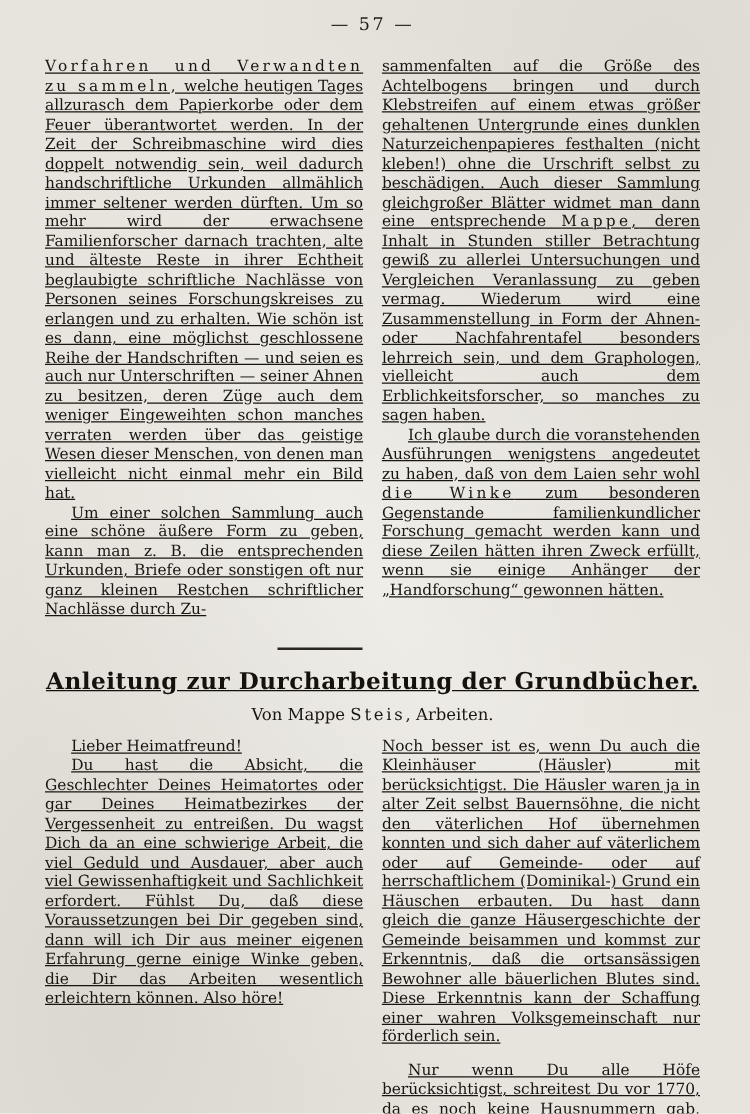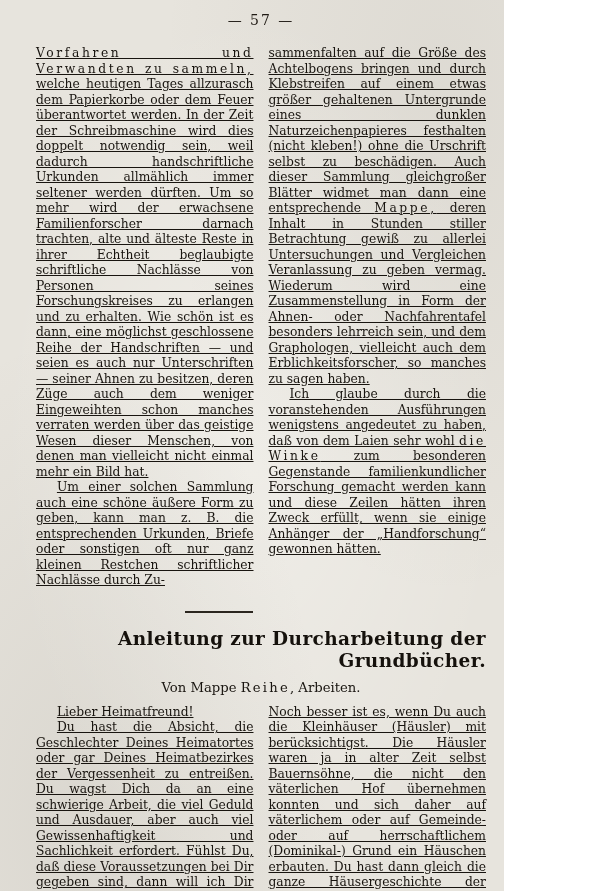--- a/index.html
+++ b/index.html
@@ -1,24 +1,24 @@
 <!DOCTYPE html>
 <html lang="de"><head>
 <meta charset="utf-8">
 <style>
   html, body {
     margin: 0;
     padding: 0;
   }
   .page {
     position: relative;
-    width: 504px;
+    width: 600px;
     height: 891px;
     box-sizing: border-box;
-    padding: 12px 18px 0 36px;
+    padding: 12px 40px 0 36px;
     overflow: hidden;
     background:
       radial-gradient(ellipse at 15% 92%, rgba(110,104,92,0.10), transparent 42%),
       radial-gradient(ellipse at 88% 10%, rgba(110,104,92,0.08), transparent 45%),
       radial-gradient(ellipse at 50% 50%, rgba(255,255,252,0.35), transparent 70%),
       #e7e4dd;
     color: #18140f;
     font-family: "DejaVu Serif", "Liberation Serif", serif;
     text-rendering: optimizeLegibility;
   }
@@ -49,26 +49,27 @@
   .sperr { letter-spacing: 2.6px; }
   .divider {
     width: 68px;
     height: 2px;
     background: #2b261f;
     margin: 22px auto 15px auto;
     transform: translateX(-42px);
   }
   .headline {
     margin: 0 0 7px 0;
-    text-align: right;
+    text-align: center;
     font-size: 18.5px;
     line-height: 22px;
     font-weight: bold;
     letter-spacing: 0.4px;
     color: #15110c;
+    text-decoration: underline;
   }
   .byline {
     text-align: center;
     font-size: 13.2px;
     line-height: 17px;
     margin-bottom: 9px;
   }
   .byline .sperr { letter-spacing: 2.2px; }
 </style>
 </head>
@@ -86,21 +87,21 @@
     <div class="col">
       <p><span>sammenfalten auf die Größe des Achtelbogens bringen und durch Klebstreifen auf einem etwas größer gehaltenen Untergrunde eines dunklen Naturzeichenpapieres festhalten (nicht kleben!) ohne die Urschrift selbst zu beschädigen. Auch dieser Sammlung gleichgroßer Blätter widmet man dann eine entsprechende </span><span class="sperr">Mappe,</span><span> deren Inhalt in Stunden stiller Betrachtung gewiß zu allerlei Untersuchungen und Vergleichen Veranlassung zu geben vermag. Wiederum wird eine Zusammenstellung in Form der Ahnen- oder Nachfahrentafel besonders lehrreich sein, und dem Graphologen, vielleicht auch dem Erblichkeitsforscher, so manches zu sagen haben.</span></p>
       <p class="indent"><span>Ich glaube durch die voranstehenden Ausführungen wenigstens angedeutet zu haben, daß von dem Laien sehr wohl </span><span class="sperr">die Winke</span><span> zum besonderen Gegenstande familienkundlicher Forschung gemacht werden kann und diese Zeilen hätten ihren Zweck erfüllt, wenn sie einige Anhänger der „Handforschung“ gewonnen hätten.</span></p>
     </div>
   </section>
 
   <div class="divider"></div>
 
   <h1 class="headline">Anleitung zur Durcharbeitung der Grundbücher.</h1>
 
-  <div class="byline"><span>Von Mappe </span><span class="sperr">Reihe</span><span>, Arbeiten.</span></div>
+  <div class="byline"><span>Von Mappe </span><span class="sperr">Steis</span><span>, Arbeiten.</span></div>
 
   <section class="article">
     <div class="col">
       <p class="indent">Lieber Heimatfreund!</p>
       <p class="indent">Du hast die Absicht, die Geschlechter Deines Heimatortes oder gar Deines Heimatbezirkes der Vergessenheit zu entreißen. Du wagst Dich da an eine schwierige Arbeit, die viel Geduld und Ausdauer, aber auch viel Gewissenhaftigkeit und Sachlichkeit erfordert. Fühlst Du, daß diese Voraussetzungen bei Dir gegeben sind, dann will ich Dir aus meiner eigenen Erfahrung gerne einige Winke geben, die Dir das Arbeiten wesentlich erleichtern können. Also höre!</p>
     </div>
     <div class="col">
       <p>Noch besser ist es, wenn Du auch die Kleinhäuser (Häusler) mit berücksichtigst. Die Häusler waren ja in alter Zeit selbst Bauernsöhne, die nicht den väterlichen Hof übernehmen konnten und sich daher auf väterlichem oder auf Gemeinde- oder auf herrschaftlichem (Dominikal-) Grund ein Häuschen erbauten. Du hast dann gleich die ganze Häusergeschichte der Gemeinde beisammen und kommst zur Erkenntnis, daß die ortsansässigen Bewohner alle bäuerlichen Blutes sind. Diese Erkenntnis kann der Schaffung einer wahren Volksgemeinschaft nur förderlich sein.</p>
       <p class="indent gap-top">Nur wenn Du alle Höfe berücksichtigst, schreitest Du vor 1770, da es noch keine Hausnummern gab, sicher zurück; anson-</p>
     </div>

